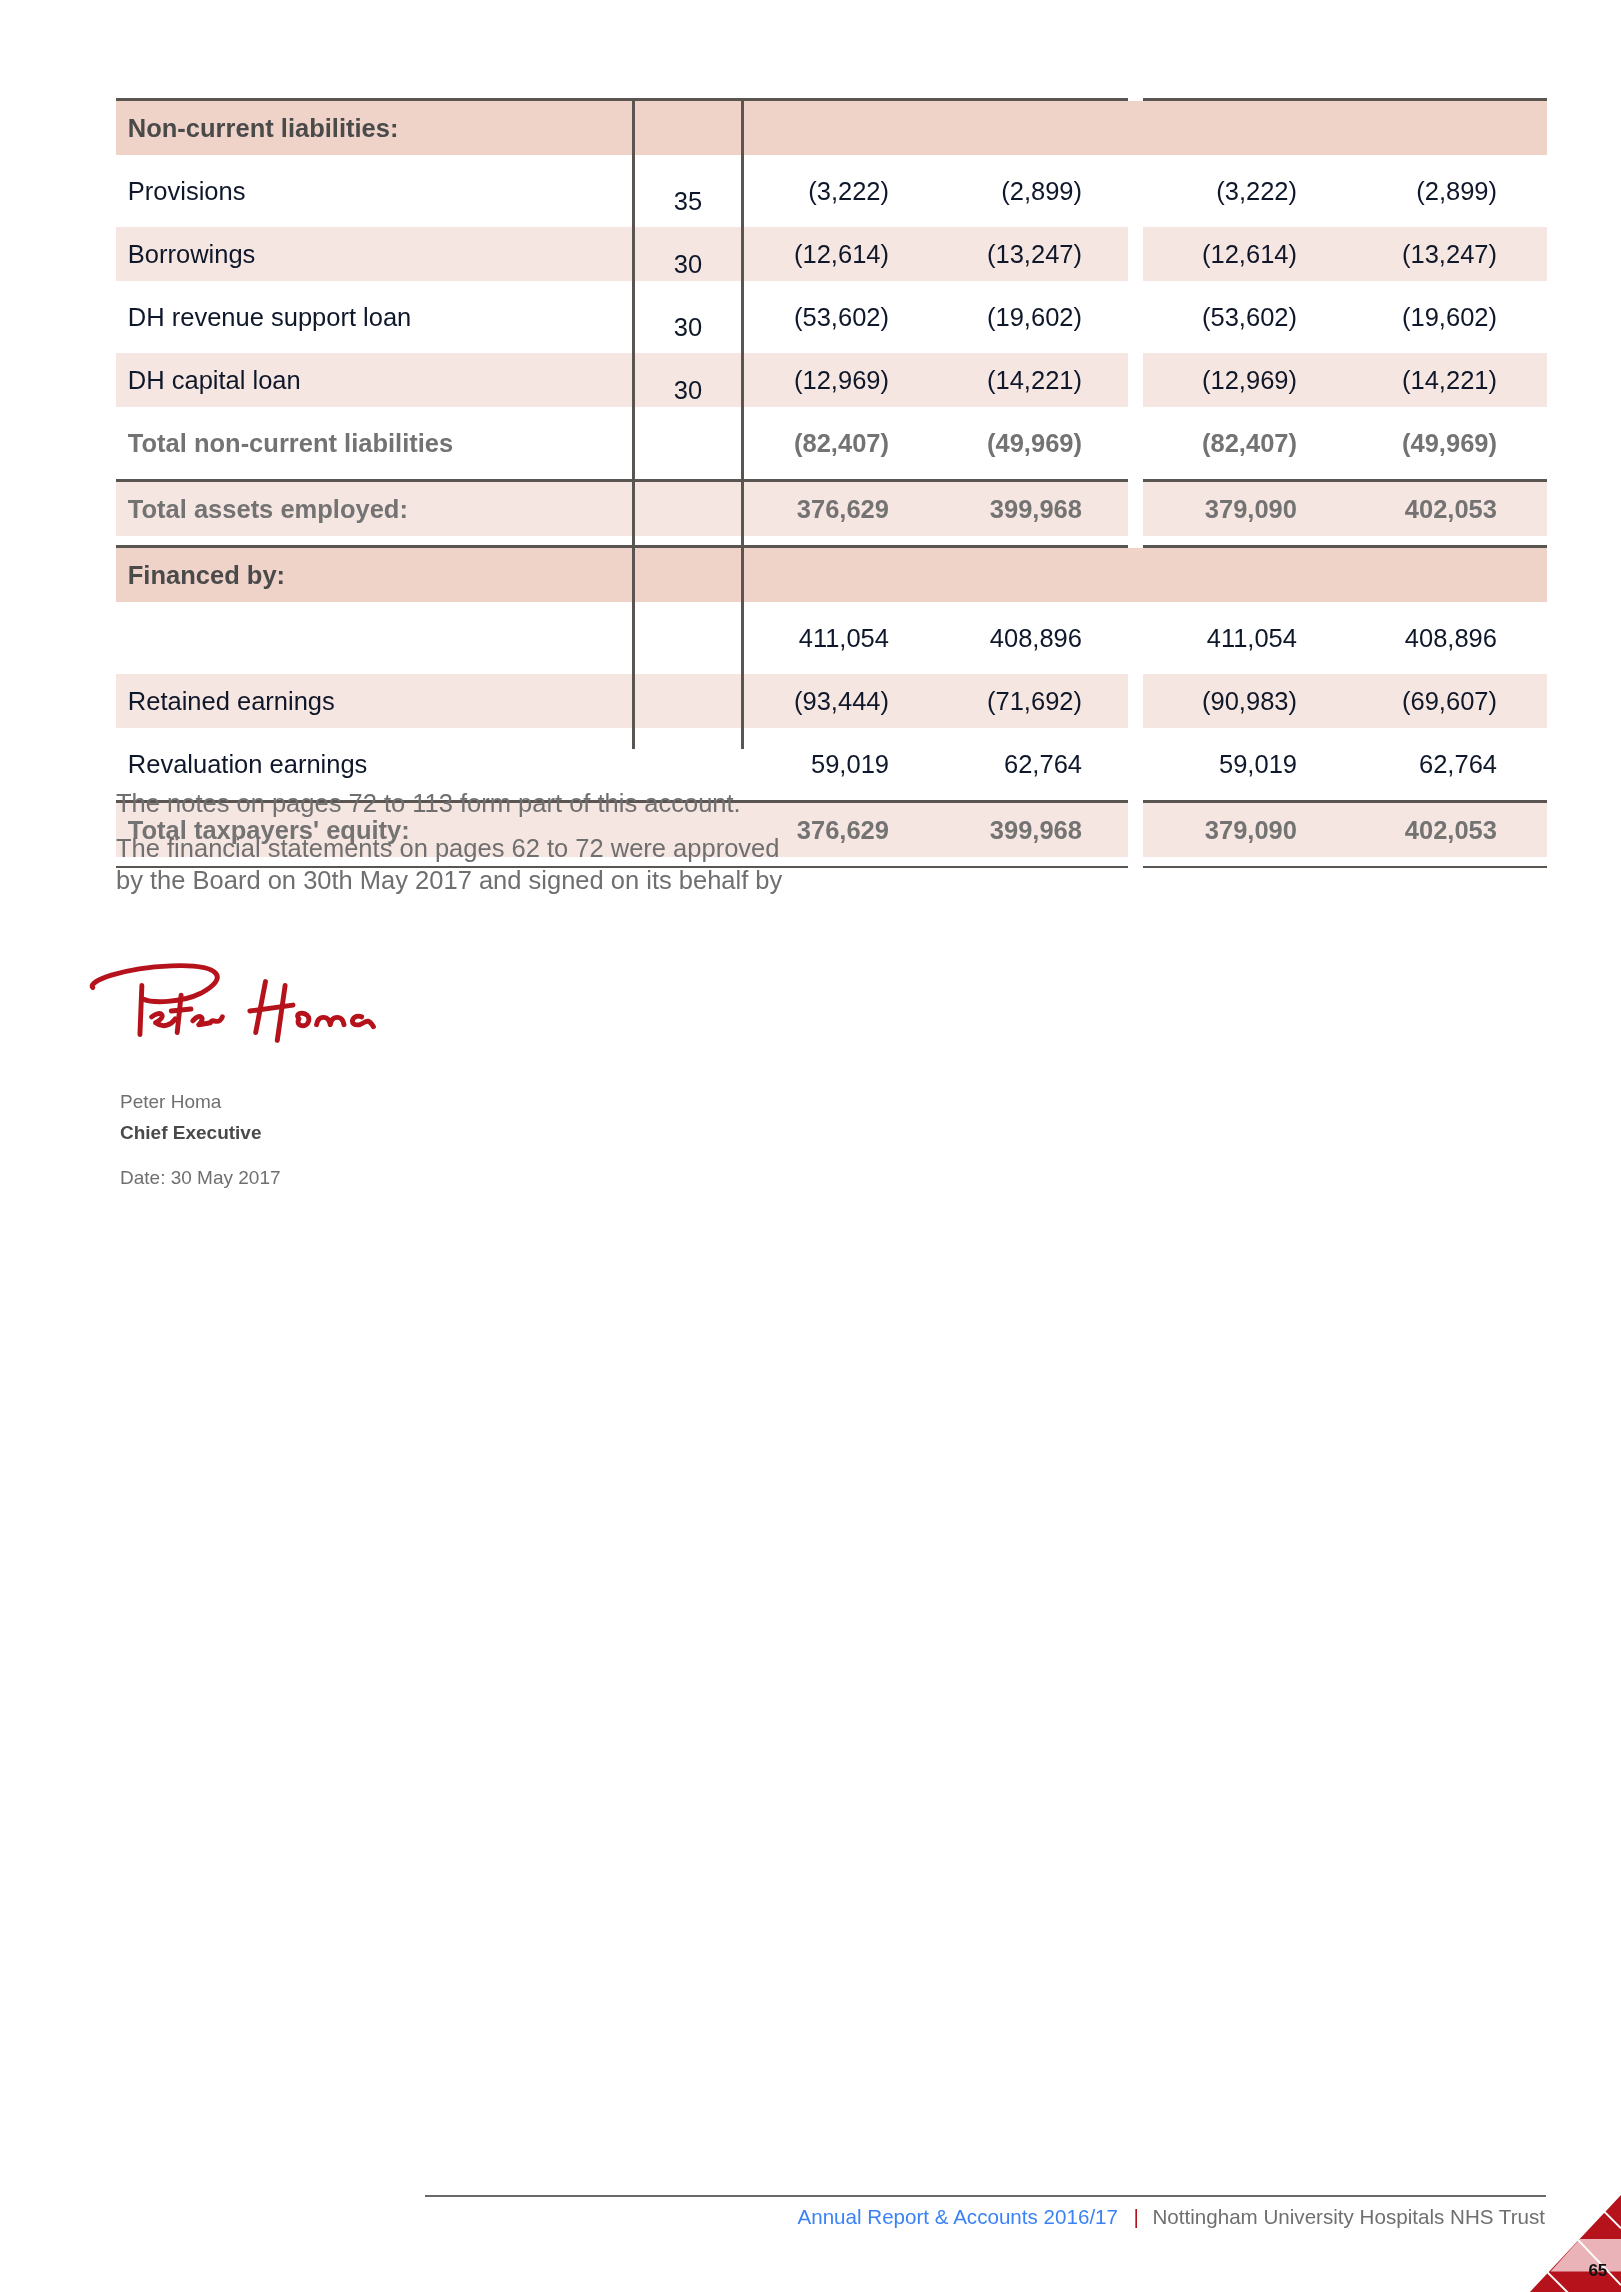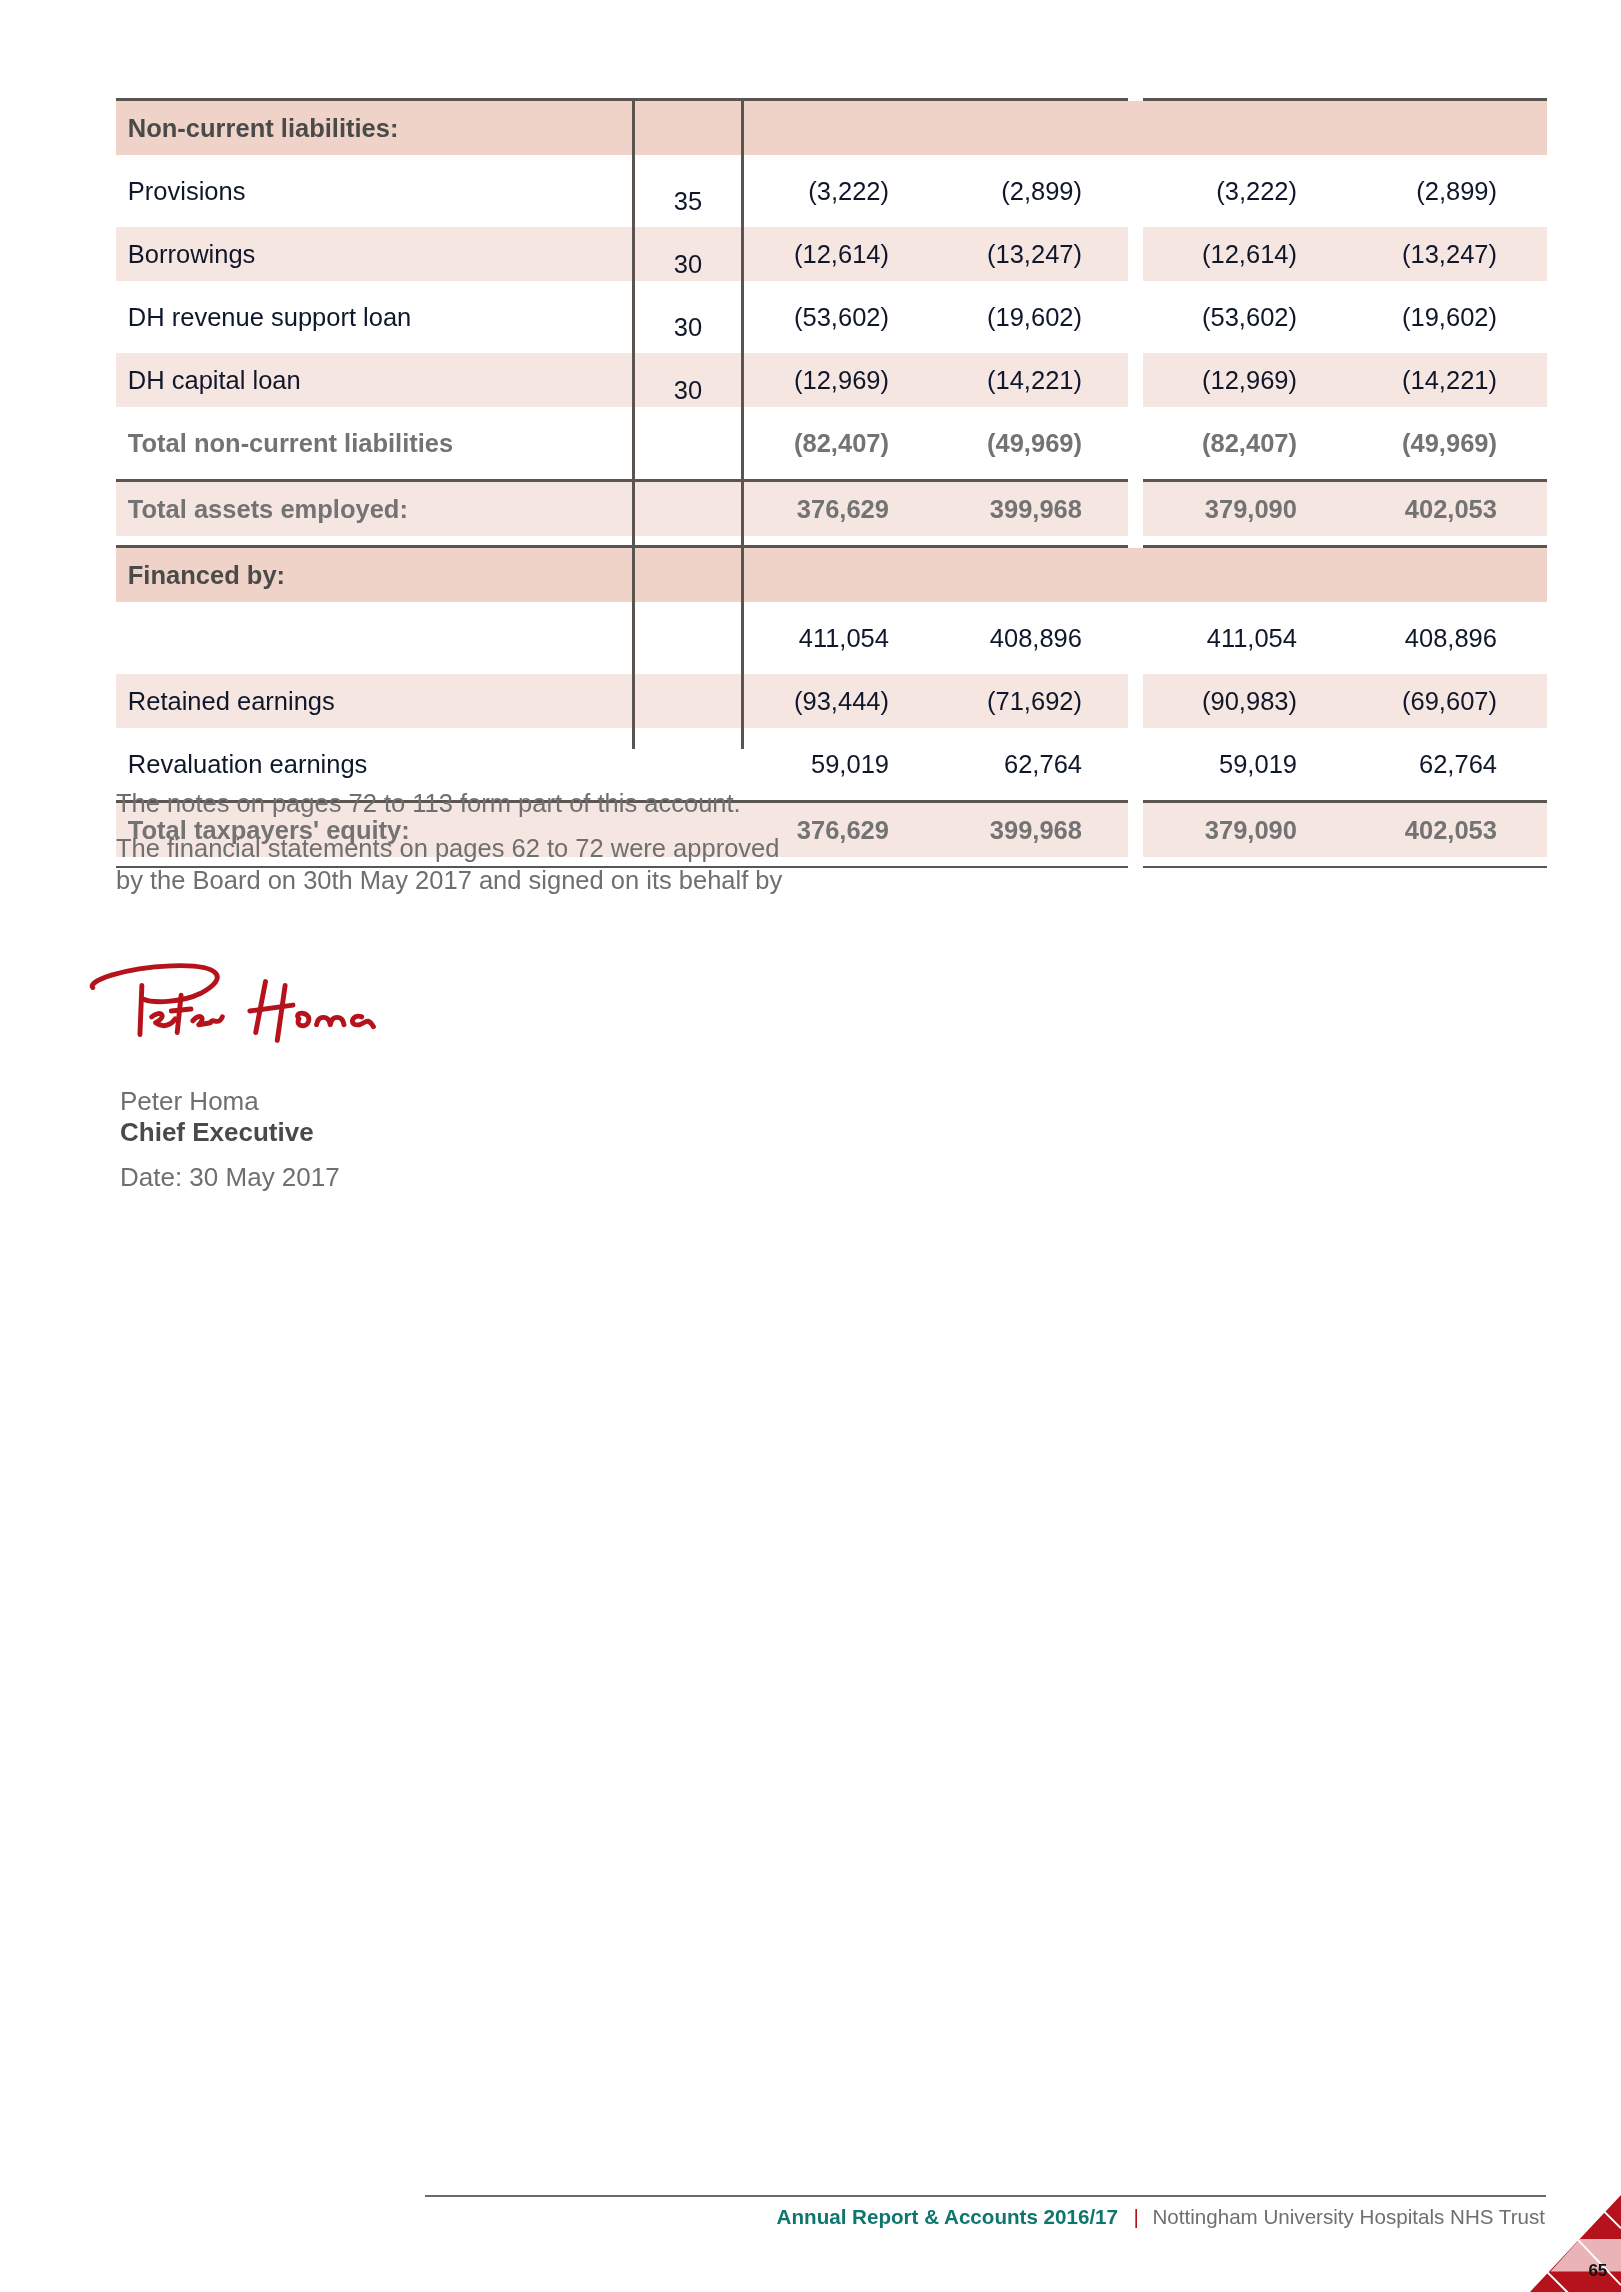--- a/index.html
+++ b/index.html
@@ -27,27 +27,27 @@
   .row.white .bg { background: #ffffff; }
   .row.section .cell.c-label { font-weight: bold; color: #4a4a4a; }
   .row.total .cell { color: #737373; font-weight: bold; }
   .vline { position: absolute; width: 2.9px; background: #5b5552; }
   .hline { position: absolute; height: 2.9px; background: #5b5552; }
   .light { font-weight: normal; color: #0f172a; }
 
   .notes { position: absolute; left: 116px; top: 787px; width: 686px; font-size: 25.5px; line-height: 32px; color: #6f6f6f; }
   .notes p { margin: 0 0 12.7px 0; }
   .signature { position: absolute; left: 83px; top: 956px; width: 314px; height: 108px; }
-  .signer { position: absolute; left: 120px; top: 1086px; font-size: 26px; line-height: 31px; color: #6f6f6f; }
+  .signer { position: absolute; left: 120px; top: 1086px; font-size: 19px; line-height: 31px; color: #6f6f6f; }
   .signer .title { font-weight: bold; color: #4a4a4a; }
   .signer .date { margin-top: 13.7px; }
 
   .footer-line { position: absolute; left: 425px; top: 2195px; width: 1121px; height: 2px; background: #6a6a6a; }
   .footer { position: absolute; right: 76px; top: 2203px; font-size: 20.6px; line-height: 27.4px; white-space: nowrap; }
-  .footer .report { color: #0f766e; font-weight: bold; }
+  .footer .report { color: #3b82f6; font-weight: normal; }
   .footer .sep { color: #b5121b; margin: 0 7.8px 0 9.8px; }
   .footer .org { color: #6f6f6f; }
   .corner { position: absolute; right: 0; bottom: 0; width: 92px; height: 98px; }
   .page-num { position: absolute; right: 13.7px; bottom: 11.8px; font-size: 17px; font-weight: bold; color: #111; }
 </style>
 </head>
 <body>
 
 <div class="tbl">
 

